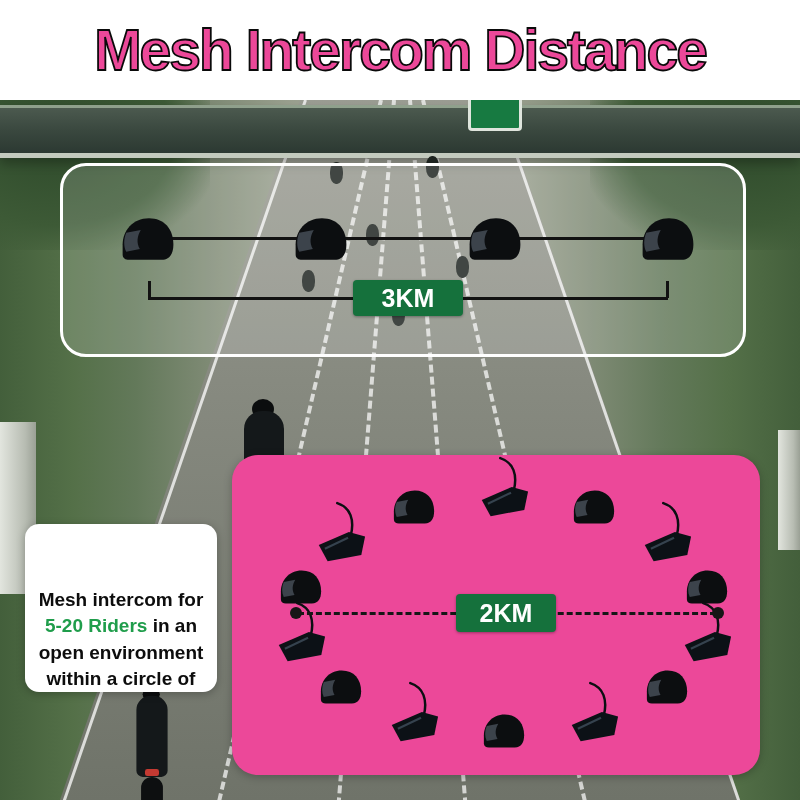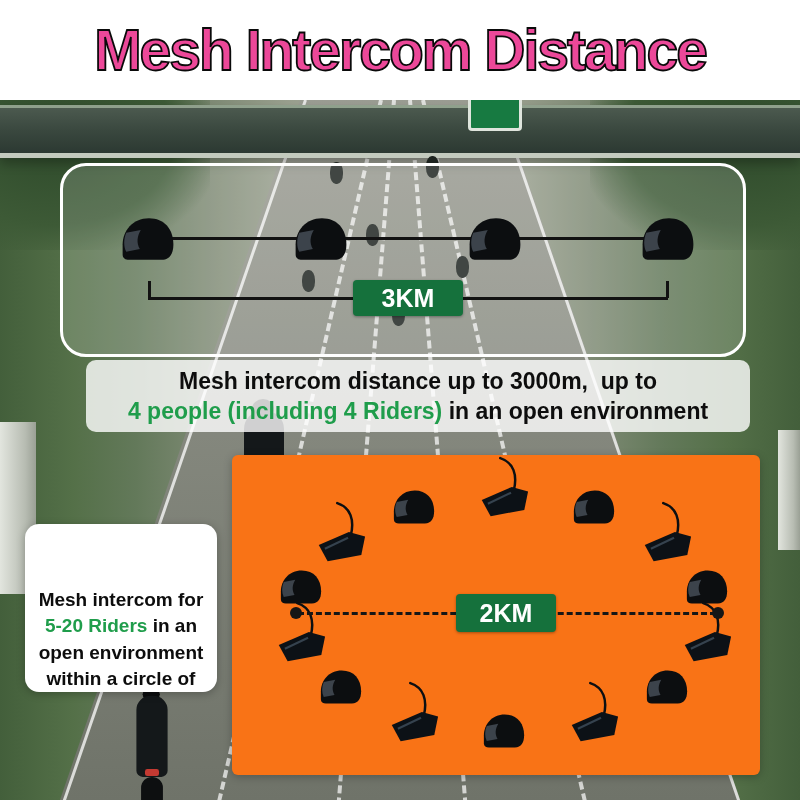--- a/index.html
+++ b/index.html
@@ -87,21 +87,21 @@
 
   
   .left-panel { position:absolute; left:25px; top:524px; width:192px; height:168px;
     background:#ffffff; border-radius:14px; z-index:10;
     display:flex; align-items:flex-end; justify-content:center; text-align:center;
     box-shadow:0 2px 8px rgba(0,0,0,0.25); }
   .left-panel .lp-text { font-size:19px; font-weight:700; color:#0d0d0d; line-height:1.38; padding:0 8px; }
 
   
   .circle-panel { position:absolute; left:232px; top:455px; width:528px; height:320px;
-    background:#f97316; border-radius:6px; z-index:10; box-shadow:0 2px 8px rgba(0,0,0,0.25); overflow:hidden; }
+    background:#ec4899; border-radius:26px; z-index:10; box-shadow:0 2px 8px rgba(0,0,0,0.25); overflow:hidden; }
   .ring-layer { position:absolute; inset:0; }
   .ring-helmet { position:absolute; width:46px; height:38px; }
   .ring-device { position:absolute; width:66px; height:64px; transform:rotate(-6deg); }
   .dash-line { position:absolute; left:66px; top:157px; width:418px; height:0; border-top:3px dashed #161616; }
   .dash-dot { position:absolute; top:152px; width:12px; height:12px; border-radius:50%; background:#161616; }
   .dash-dot.dL { left:58px; } .dash-dot.dR { left:480px; }
   .badge-2km { position:absolute; left:224px; top:139px; width:100px; height:38px; font-size:25px; z-index:3; }
 </style>
 </head>
 <body>
@@ -164,28 +164,20 @@
     <path d="M33,3 C15,3 4,17 4,32 L4,43 C4,47 7,49 11,49 L47,49 C56,49 60,42 60,32 C60,15 50,3 33,3 Z" fill="#0c0e10"></path>
     <path d="M8,19 C5,26 5,34 8,40 L23,37 C19,30 20,23 24,16 Z" fill="#3c434b"></path>
   </svg>
       </div>
     <div class="bracket-h"></div>
     <div class="bracket-tick tL"></div>
     <div class="bracket-tick tR"></div>
     <div class="badge badge-3km">3KM</div>
   </div>
 
-  <div class="caption">
-    <div>
-      <span class="keep-ws">Mesh intercom distance up to 3000m,  up to</span>
-    </div>
-    <div>
-      <span class="green-text">4 people (including 4 Riders)</span><span> in an open environment</span>
-    </div>
-  </div>
 
   <div class="left-panel">
     <div class="lp-text">
       <div>Mesh intercom for</div>
       <div><span class="green-text">5-20 Riders</span><span> in an</span></div>
       <div>open environment</div>
       <div>within a circle of</div>
     </div>
   </div>
 

